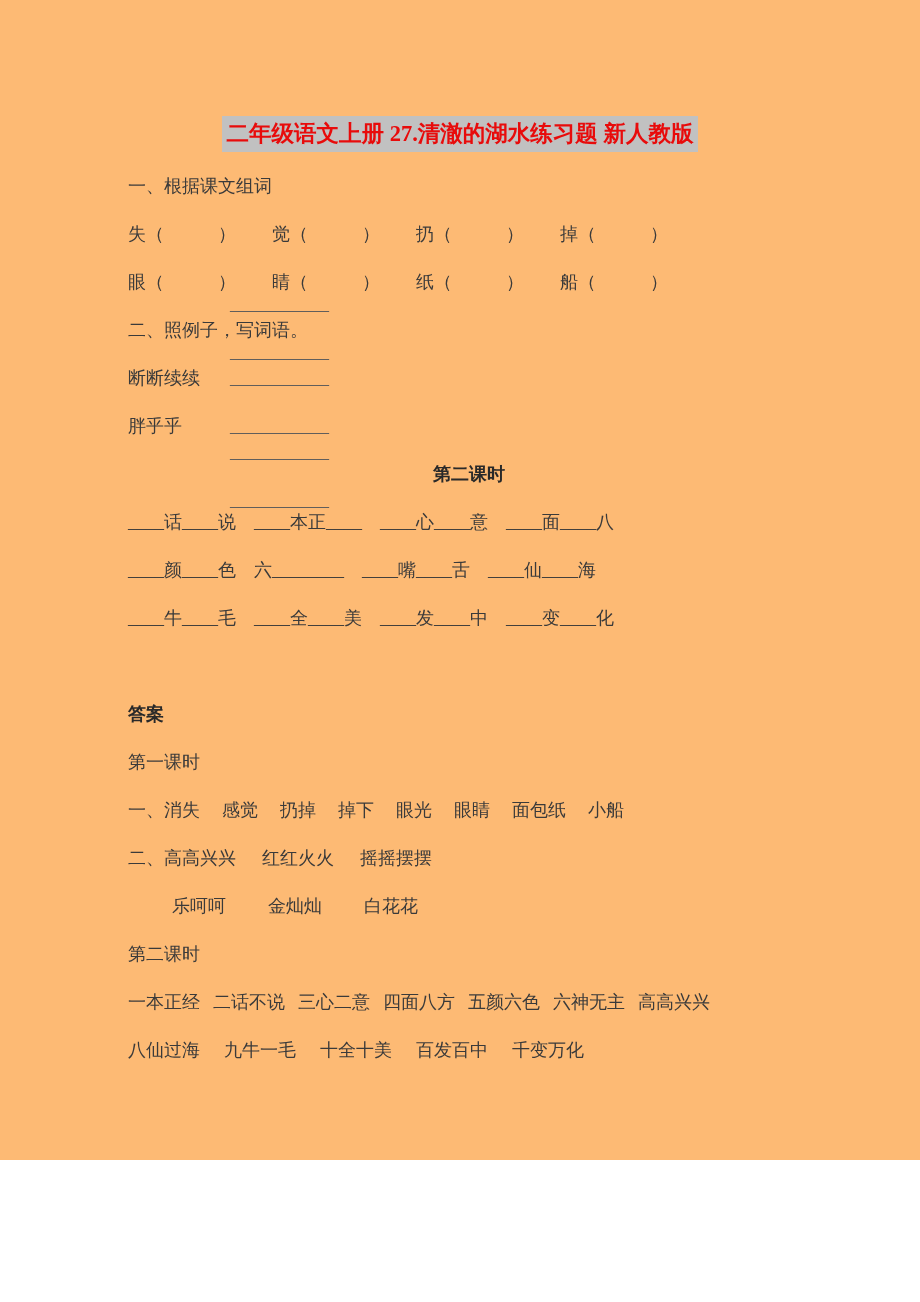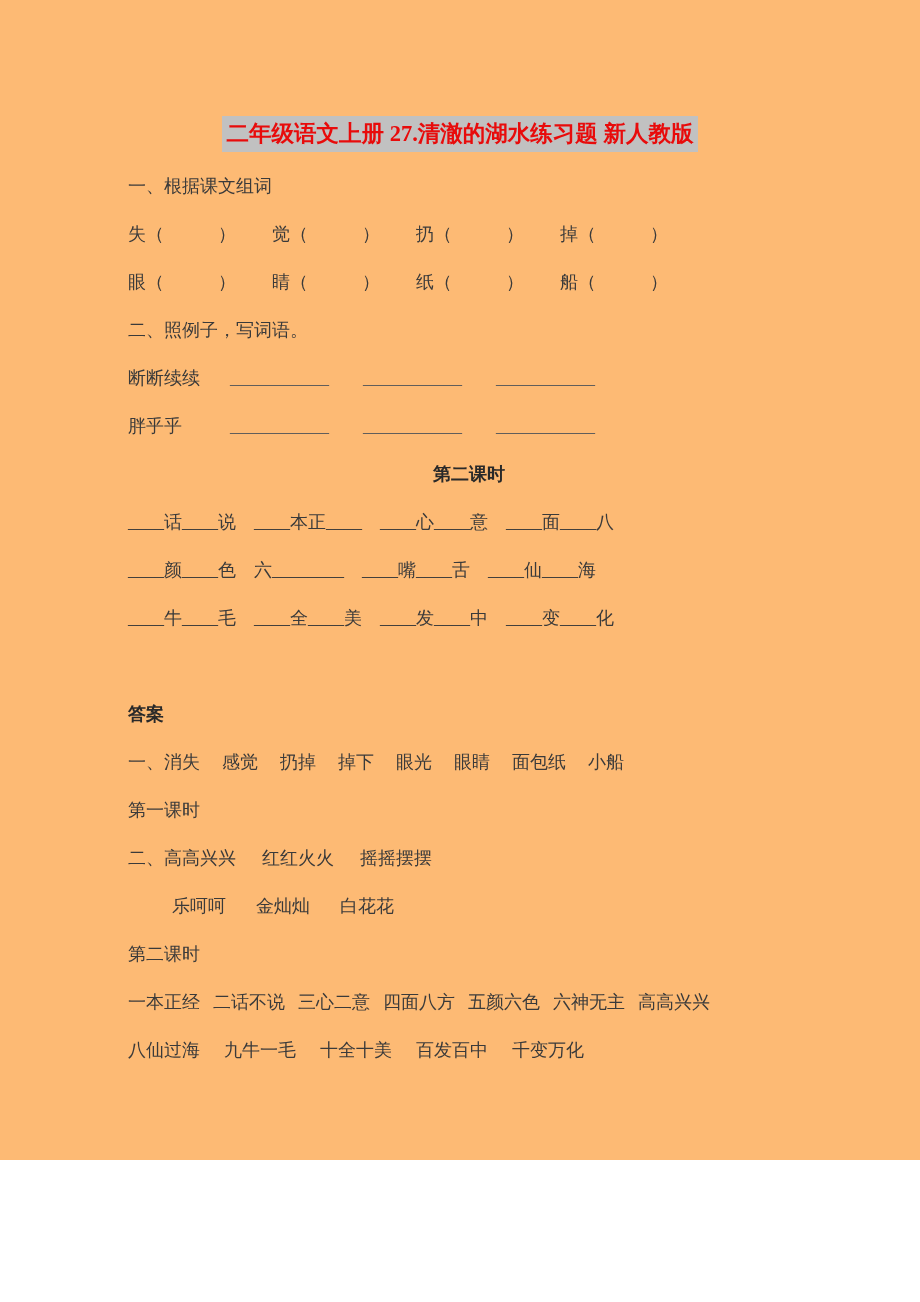--- a/index.html
+++ b/index.html
@@ -43,26 +43,26 @@
   }
   .flexline > span { white-space: pre; }
 
   .center  { justify-content: center; text-align: center; }
   .bold    { font-weight: bold; color: #292929; }
 
   .zuci-row   { gap: 36px; }
   .idiom-row  { gap: 18px; }
   .ans-row-a  { gap: 22px; }
   .ans-row-b  { gap: 26px; }
-  .ans-row-c  { gap: 30px; padding-left: 44px; }
+  .ans-row-c  { gap: 42px; padding-left: 44px; }
   .ans-row-d  { gap: 13px; }
   .ans-row-e  { gap: 24px; }
 
   .ex-word { display: inline-block; width: 102px; flex: 0 0 102px; }
-  .ex-blanks { display: flex; gap: 34px; }
+  .ex-blanks { display: flex; gap: 26px; flex-direction: column; }
   .blank-seg { color: #5a5a5a; }
 </style>
 </head>
 <body>
 
 <div class="page">
 
   <div class="title-row">
     <span class="title-hl">二年级语文上册 27.清澈的湖水练习题 新人教版</span>
   </div>
@@ -128,32 +128,32 @@
       <span>____牛____毛</span>
       <span>____全____美</span>
       <span>____发____中</span>
       <span>____变____化</span>
     </div>
 
     <div class="line"></div>
 
     <div class="line bold">答案</div>
 
+    <div class="line">第一课时</div>
+
     <div class="line flexline ans-row-a">
       <span>一、消失</span>
       <span>感觉</span>
       <span>扔掉</span>
       <span>掉下</span>
       <span>眼光</span>
       <span>眼睛</span>
       <span>面包纸</span>
       <span>小船</span>
     </div>
-
-    <div class="line">第一课时</div>
 
     <div class="line flexline ans-row-b">
       <span>二、高高兴兴</span>
       <span>红红火火</span>
       <span>摇摇摆摆</span>
     </div>
 
     <div class="line flexline ans-row-c">
       <span>乐呵呵</span>
       <span>金灿灿</span>

